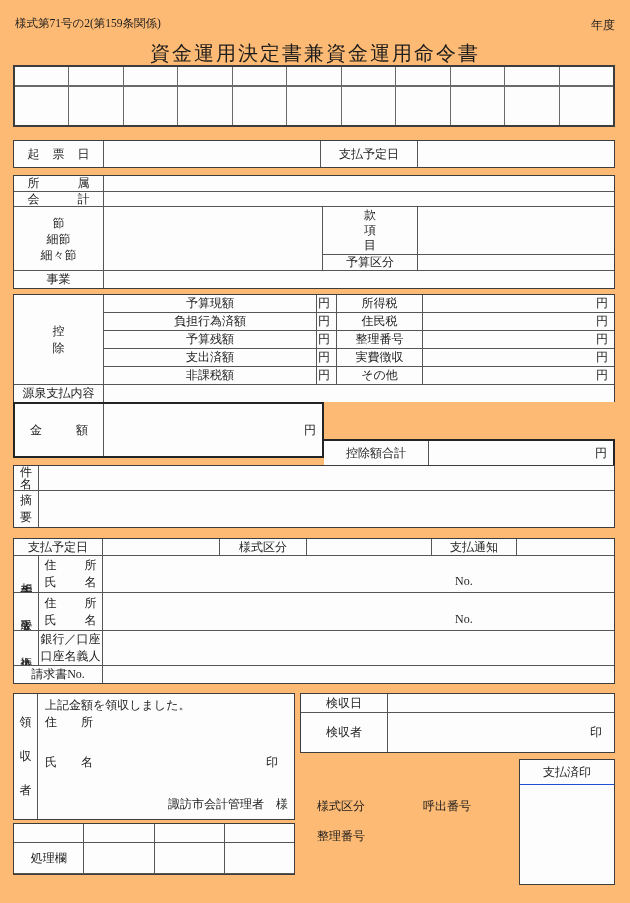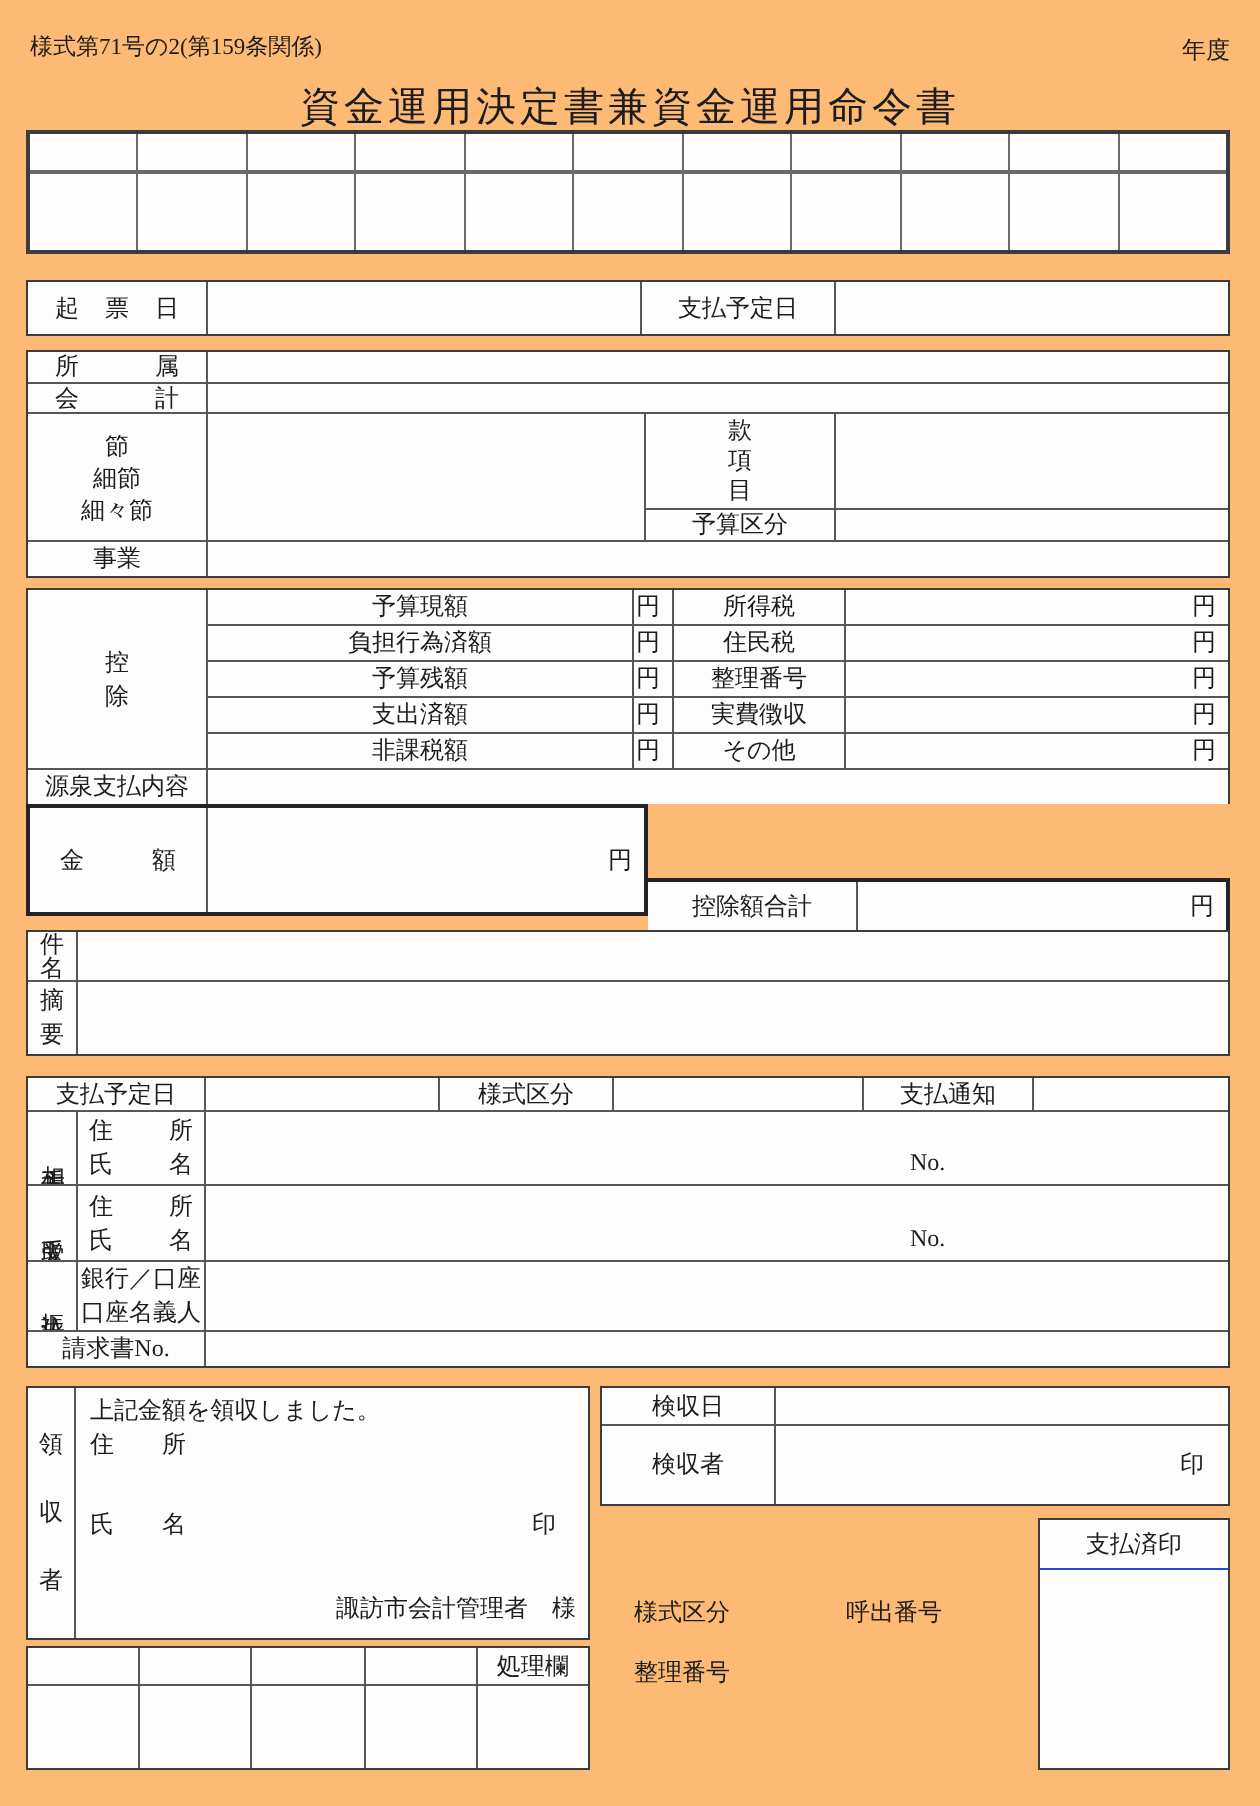--- a/index.html
+++ b/index.html
@@ -227,21 +227,21 @@
     </div>
     <div class="rel" style="flex:1;">
       <span class="abs" style="left:7px;top:3px;">上記金額を領収しました。</span>
       <span class="abs jl" style="left:7px;top:20px;width:48px;">住所</span>
       <span class="abs jl" style="left:7px;top:60px;width:48px;">氏名</span>
       <span class="abs" style="right:16px;top:60px;">印</span>
       <span class="abs" style="right:6px;bottom:6px;">諏訪市会計管理者　様</span>
     </div>
   </div>
 
-  <div class="abs grid" style="left:13px;top:823px;width:282px;height:62px;grid-template-columns:repeat(5,1fr);grid-template-rows:18px 1fr;font-family:Liberation Mono, monospace;">
+  <div class="abs grid" style="left:13px;top:823px;width:282px;height:52px;grid-template-columns:repeat(4,1fr);grid-template-rows:18px 1fr;font-family:Liberation Mono, monospace;">
     <div></div>
     <div></div>
     <div></div>
     <div></div>
     <div class="small">処理欄</div>
     <div></div>
     <div></div>
     <div></div>
     <div></div>
     <div></div>

